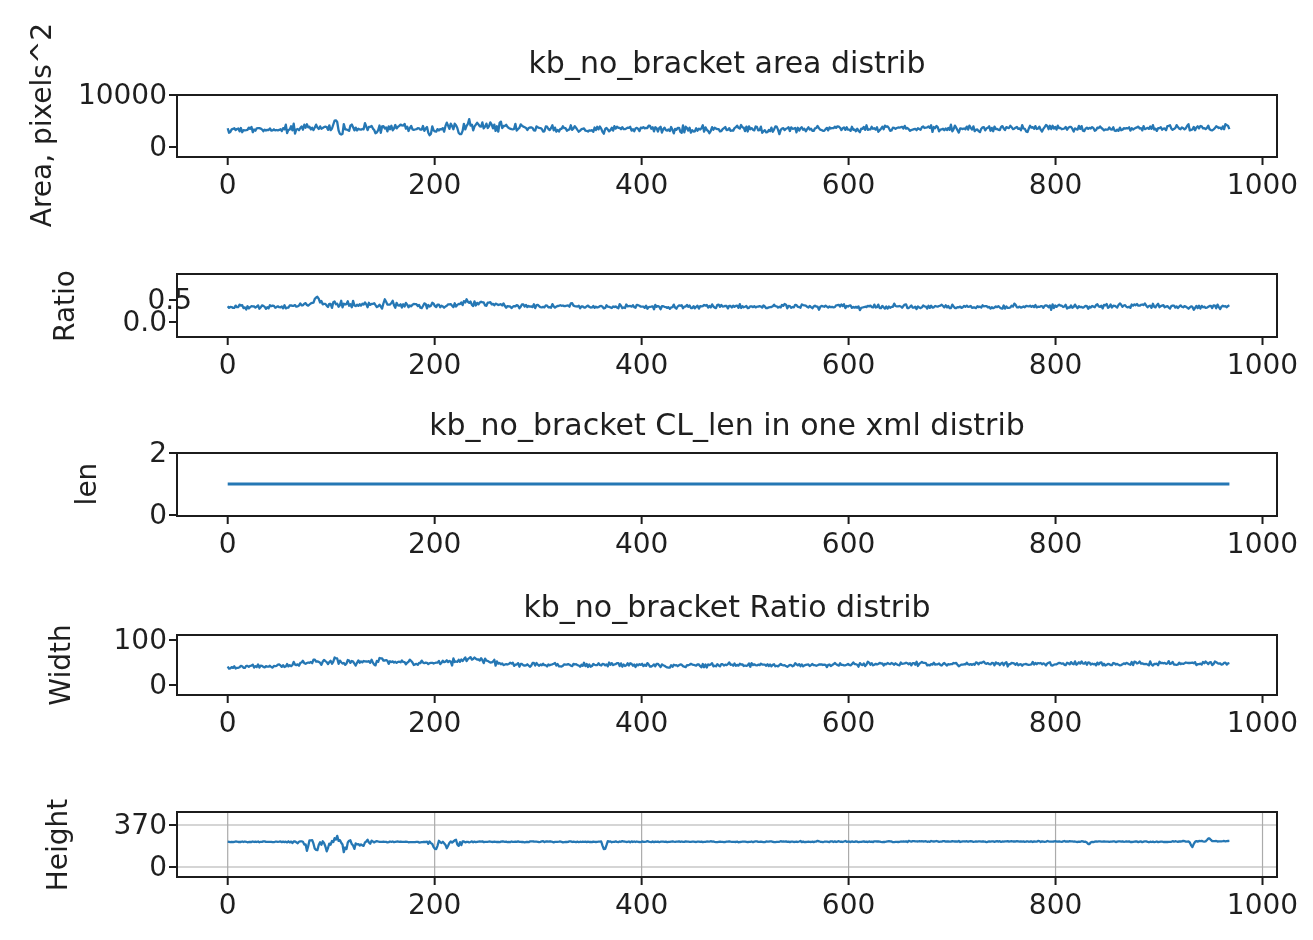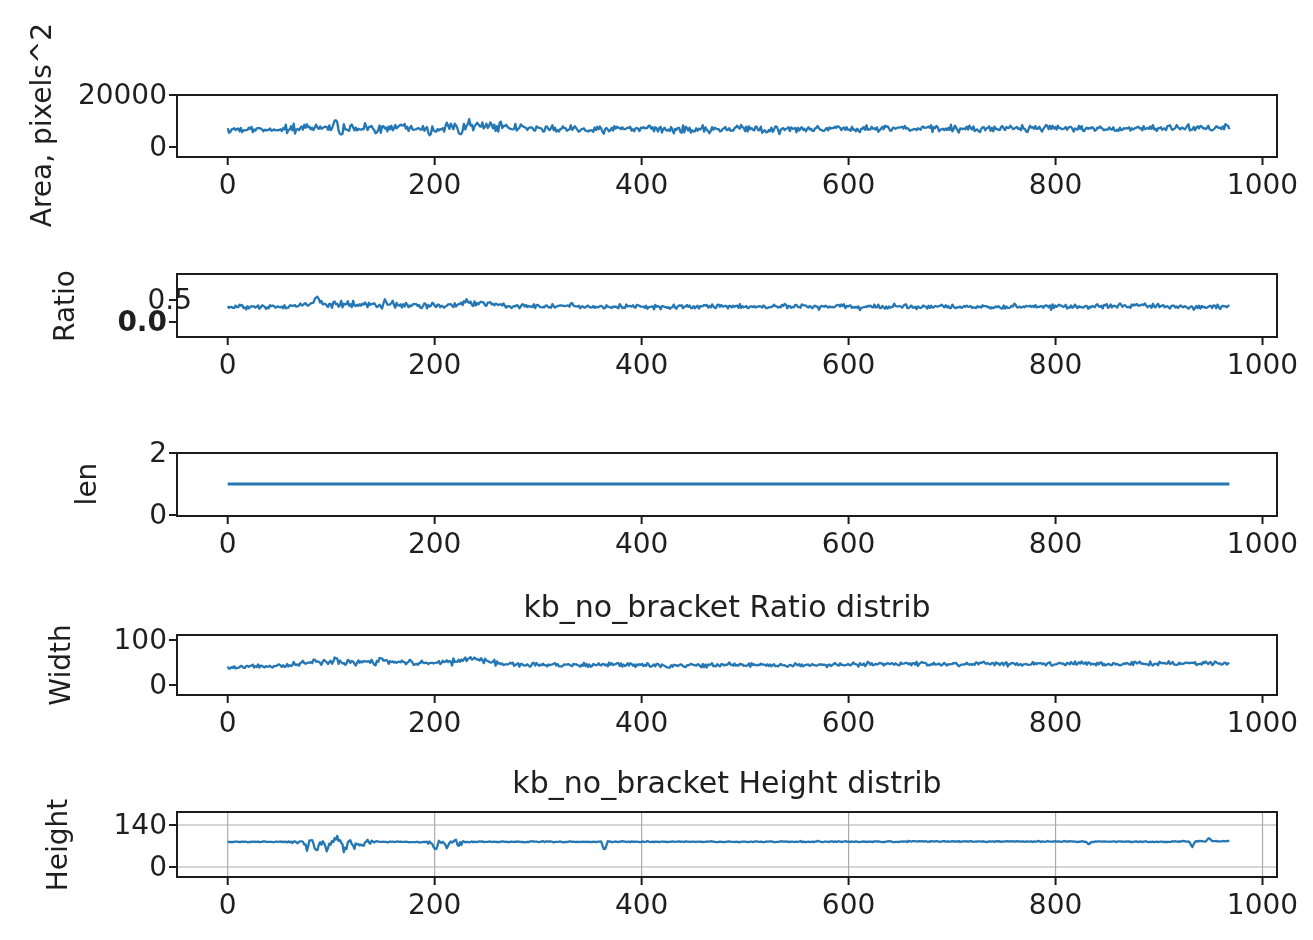--- a/index.html
+++ b/index.html
@@ -99,45 +99,46 @@
       <line x1="227.70555032925682" y1="877" x2="227.70555032925682" y2="885" stroke="#1c1c1c" stroke-width="2"></line>
       <line x1="434.6669802445908" y1="877" x2="434.6669802445908" y2="885" stroke="#1c1c1c" stroke-width="2"></line>
       <line x1="641.6284101599247" y1="877" x2="641.6284101599247" y2="885" stroke="#1c1c1c" stroke-width="2"></line>
       <line x1="848.5898400752587" y1="877" x2="848.5898400752587" y2="885" stroke="#1c1c1c" stroke-width="2"></line>
       <line x1="1055.5512699905926" y1="877" x2="1055.5512699905926" y2="885" stroke="#1c1c1c" stroke-width="2"></line>
       <line x1="1262.5126999059266" y1="877" x2="1262.5126999059266" y2="885" stroke="#1c1c1c" stroke-width="2"></line>
       <line x1="169" y1="867.0038769707935" x2="177" y2="867.0038769707935" stroke="#1c1c1c" stroke-width="2"></line>
       <line x1="169" y1="825.0033600413543" x2="177" y2="825.0033600413543" stroke="#1c1c1c" stroke-width="2"></line>
     </svg>
 
+  <div class="chart-title" style="top:46px">kb_no_bracket area distrib</div>
+  <div class="chart-title" style="top:408px">kb_no_bracket CL_len in one xml distrib</div>
   <div class="chart-title" style="top:590px">kb_no_bracket Ratio distrib</div>
-  <div class="chart-title" style="top:766px">kb_no_bracket Height distrib</div>
 
   <div class="ylabel" style="left:41px;top:125px">Area, pixels^2</div>
   <div class="ylabel" style="left:64px;top:306px">Ratio</div>
   <div class="ylabel" style="left:86px;top:484px">len</div>
   <div class="ylabel" style="left:60px;top:665px">Width</div>
   <div class="ylabel" style="left:57px;top:845px">Height</div>
 
   <div id="tick-labels">
       <div class="tick-label xtick" style="left: 227.706px; top: 171px;">0</div>
       <div class="tick-label xtick" style="left: 434.667px; top: 171px;">200</div>
       <div class="tick-label xtick" style="left: 641.628px; top: 171px;">400</div>
       <div class="tick-label xtick" style="left: 848.59px; top: 171px;">600</div>
       <div class="tick-label xtick" style="left: 1055.55px; top: 171px;">800</div>
       <div class="tick-label xtick" style="left: 1262.51px; top: 171px;">1000</div>
       <div class="tick-label ytick" style="top: 146.992px;">0</div>
-      <div class="tick-label ytick" style="top: 95px;">20000</div>
+      <div class="tick-label ytick" style="top: 95px;">10000</div>
       <div class="tick-label xtick" style="left: 227.706px; top: 351px;">0</div>
       <div class="tick-label xtick" style="left: 434.667px; top: 351px;">200</div>
       <div class="tick-label xtick" style="left: 641.628px; top: 351px;">400</div>
       <div class="tick-label xtick" style="left: 848.59px; top: 351px;">600</div>
       <div class="tick-label xtick" style="left: 1055.55px; top: 351px;">800</div>
       <div class="tick-label xtick" style="left: 1262.51px; top: 351px;">1000</div>
-      <div class="tick-label ytick" style="top: 322.021px; font-weight: bold;">0.0</div>
+      <div class="tick-label ytick" style="top: 322.021px;">0.0</div>
       <div class="tick-label ytick" style="top: 299.993px; margin-left: 25px;">0.5</div>
       <div class="tick-label xtick" style="left: 227.706px; top: 530px;">0</div>
       <div class="tick-label xtick" style="left: 434.667px; top: 530px;">200</div>
       <div class="tick-label xtick" style="left: 641.628px; top: 530px;">400</div>
       <div class="tick-label xtick" style="left: 848.59px; top: 530px;">600</div>
       <div class="tick-label xtick" style="left: 1055.55px; top: 530px;">800</div>
       <div class="tick-label xtick" style="left: 1262.51px; top: 530px;">1000</div>
       <div class="tick-label ytick" style="top: 515.008px;">0</div>
       <div class="tick-label ytick" style="top: 453px;">2</div>
       <div class="tick-label xtick" style="left: 227.706px; top: 709px;">0</div>
@@ -148,15 +149,15 @@
       <div class="tick-label xtick" style="left: 1262.51px; top: 709px;">1000</div>
       <div class="tick-label ytick" style="top: 685.008px;">0</div>
       <div class="tick-label ytick" style="top: 639.996px; text-align: right;">100</div>
       <div class="tick-label xtick" style="left: 227.706px; top: 891px;">0</div>
       <div class="tick-label xtick" style="left: 434.667px; top: 891px;">200</div>
       <div class="tick-label xtick" style="left: 641.628px; top: 891px;">400</div>
       <div class="tick-label xtick" style="left: 848.59px; top: 891px;">600</div>
       <div class="tick-label xtick" style="left: 1055.55px; top: 891px;">800</div>
       <div class="tick-label xtick" style="left: 1262.51px; top: 891px;">1000</div>
       <div class="tick-label ytick" style="top: 867.004px;">0</div>
-      <div class="tick-label ytick" style="top: 825.003px;">140</div>
+      <div class="tick-label ytick" style="top: 825.003px;">370</div>
     </div>
 </div>
 
 </body></html>

